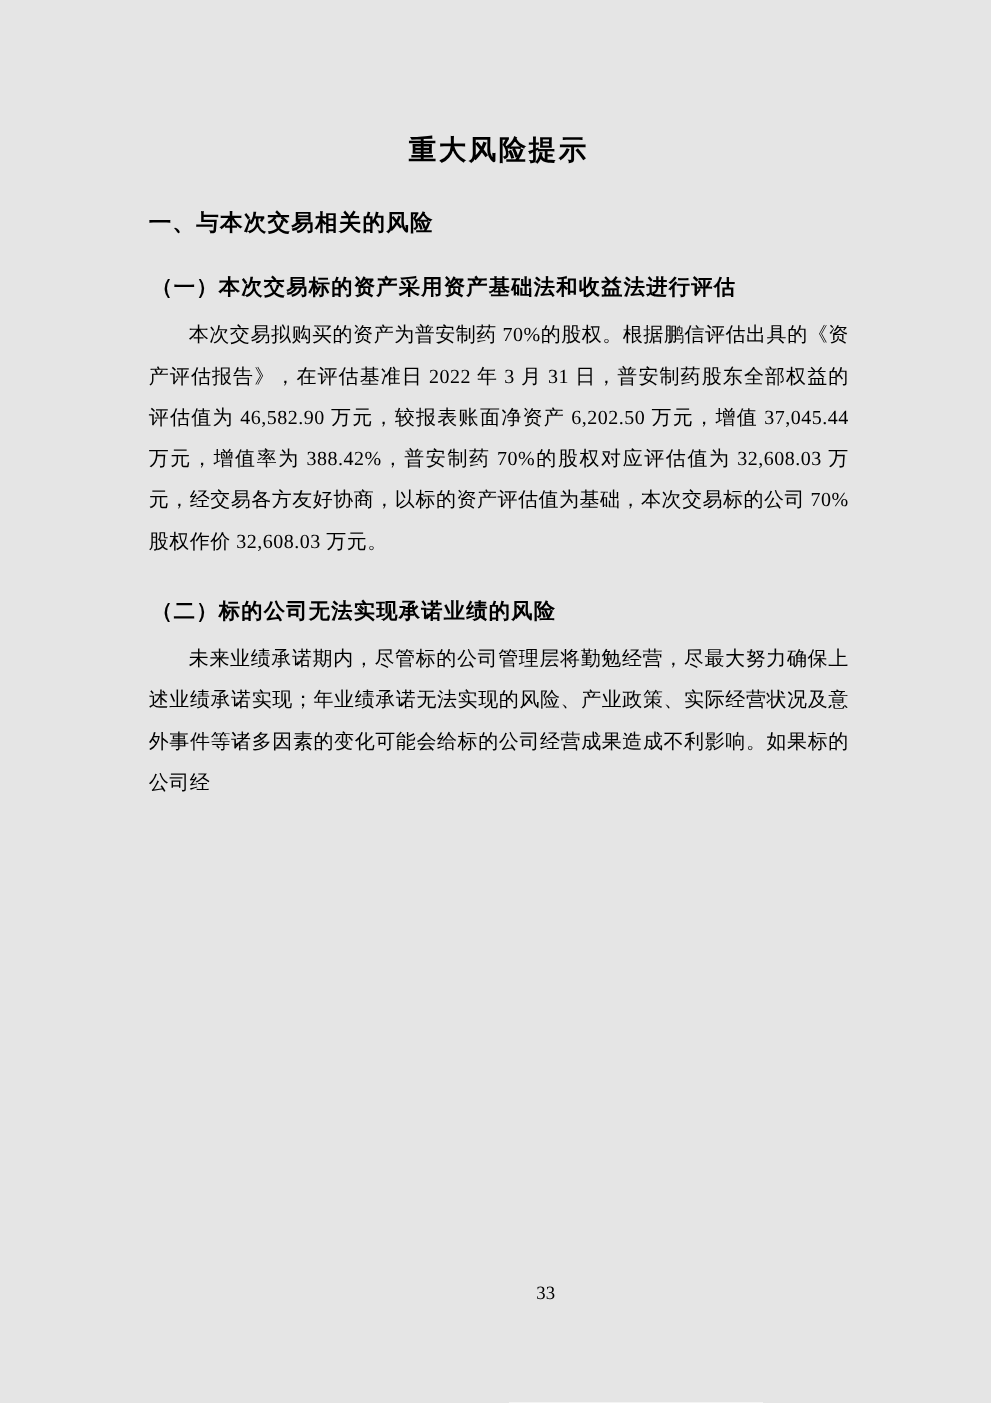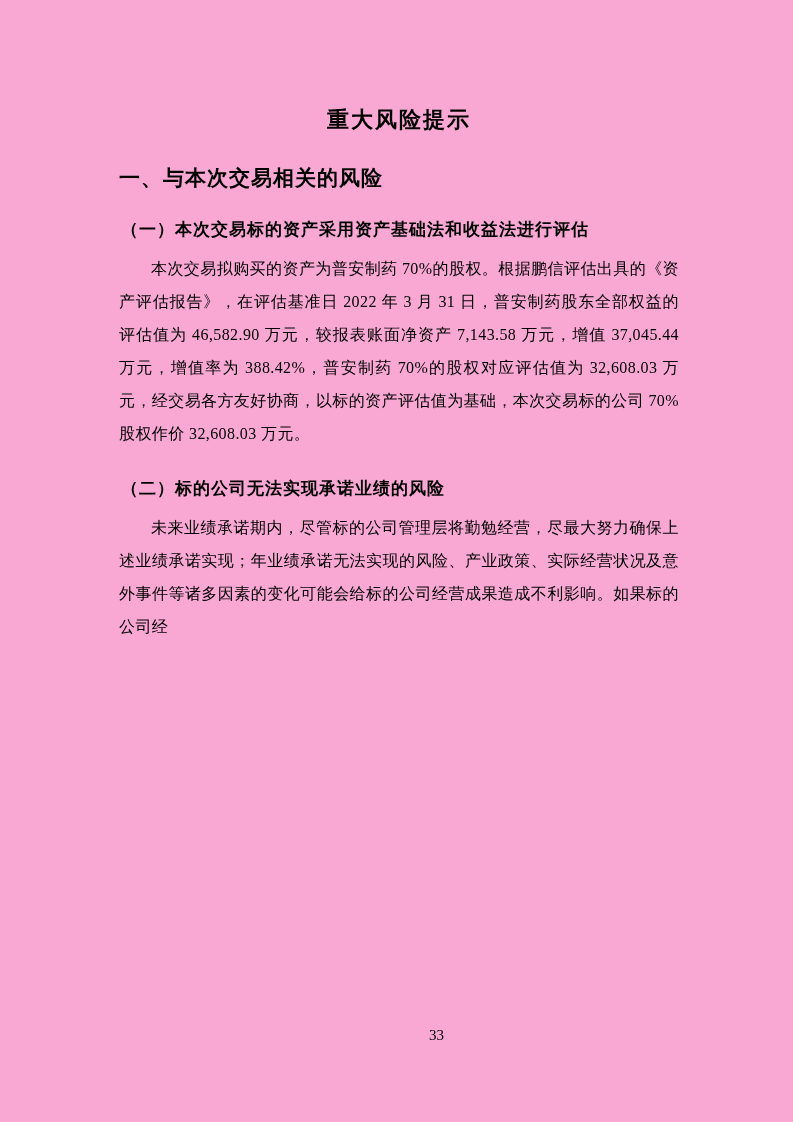--- a/index.html
+++ b/index.html
@@ -4,21 +4,21 @@
 <style>
   html, body {
     margin: 0;
     padding: 0;
     background: #ffffff;
   }
   .page {
     position: relative;
     width: 793px;
     height: 1122px;
-    background: #f9a8d4;
+    background: #e5e5e5;
     color: #000000;
     overflow: hidden;
   }
   .content {
     position: absolute;
     left: 119px;
     top: 0;
     width: 560px;
   }
   .doc-title {
@@ -26,21 +26,21 @@
     font-weight: bold;
     font-size: 22px;
     line-height: 30px;
     letter-spacing: 2px;
     text-align: center;
     margin: 105px 0 0 0;
   }
   .sec-h1 {
     font-family: Liberation Serif, serif;
     font-weight: bold;
-    font-size: 21px;
+    font-size: 18px;
     line-height: 26px;
     letter-spacing: 1px;
     margin: 30px 0 0 0;
   }
   .sec-h2 {
     font-family: "Liberation Sans", sans-serif;
     font-weight: bold;
     font-size: 17px;
     line-height: 24px;
     letter-spacing: 1px;
@@ -76,21 +76,21 @@
 
 <div class="page">
   <div class="content">
 
     <h1 class="doc-title">重大风险提示</h1>
 
     <h2 class="sec-h1">一、与本次交易相关的风险</h2>
 
     <h3 class="sec-h2">（一）本次交易标的资产采用资产基础法和收益法进行评估</h3>
 
-    <p class="para">本次交易拟购买的资产为普安制药 70%的股权。根据鹏信评估出具的《资产评估报告》，在评估基准日 2022 年 3 月 31 日，普安制药股东全部权益的评估值为 46,582.90 万元，较报表账面净资产 7,143.58 万元，增值 37,045.44 万元，增值率为 388.42%，普安制药 70%的股权对应评估值为 32,608.03 万元，经交易各方友好协商，以标的资产评估值为基础，本次交易标的公司 70%股权作价 32,608.03 万元。</p>
+    <p class="para">本次交易拟购买的资产为普安制药 70%的股权。根据鹏信评估出具的《资产评估报告》，在评估基准日 2022 年 3 月 31 日，普安制药股东全部权益的评估值为 46,582.90 万元，较报表账面净资产 6,202.50 万元，增值 37,045.44 万元，增值率为 388.42%，普安制药 70%的股权对应评估值为 32,608.03 万元，经交易各方友好协商，以标的资产评估值为基础，本次交易标的公司 70%股权作价 32,608.03 万元。</p>
 
 
     <h3 class="sec-h2">（二）标的公司无法实现承诺业绩的风险</h3>
 
 
     <p class="para">未来业绩承诺期内，尽管标的公司管理层将勤勉经营，尽最大努力确保上述业绩承诺实现；年业绩承诺无法实现的风险、产业政策、实际经营状况及意外事件等诸多因素的变化可能会给标的公司经营成果造成不利影响。如果标的公司经</p>
 
   </div>
 
   <div class="page-number">33</div>

